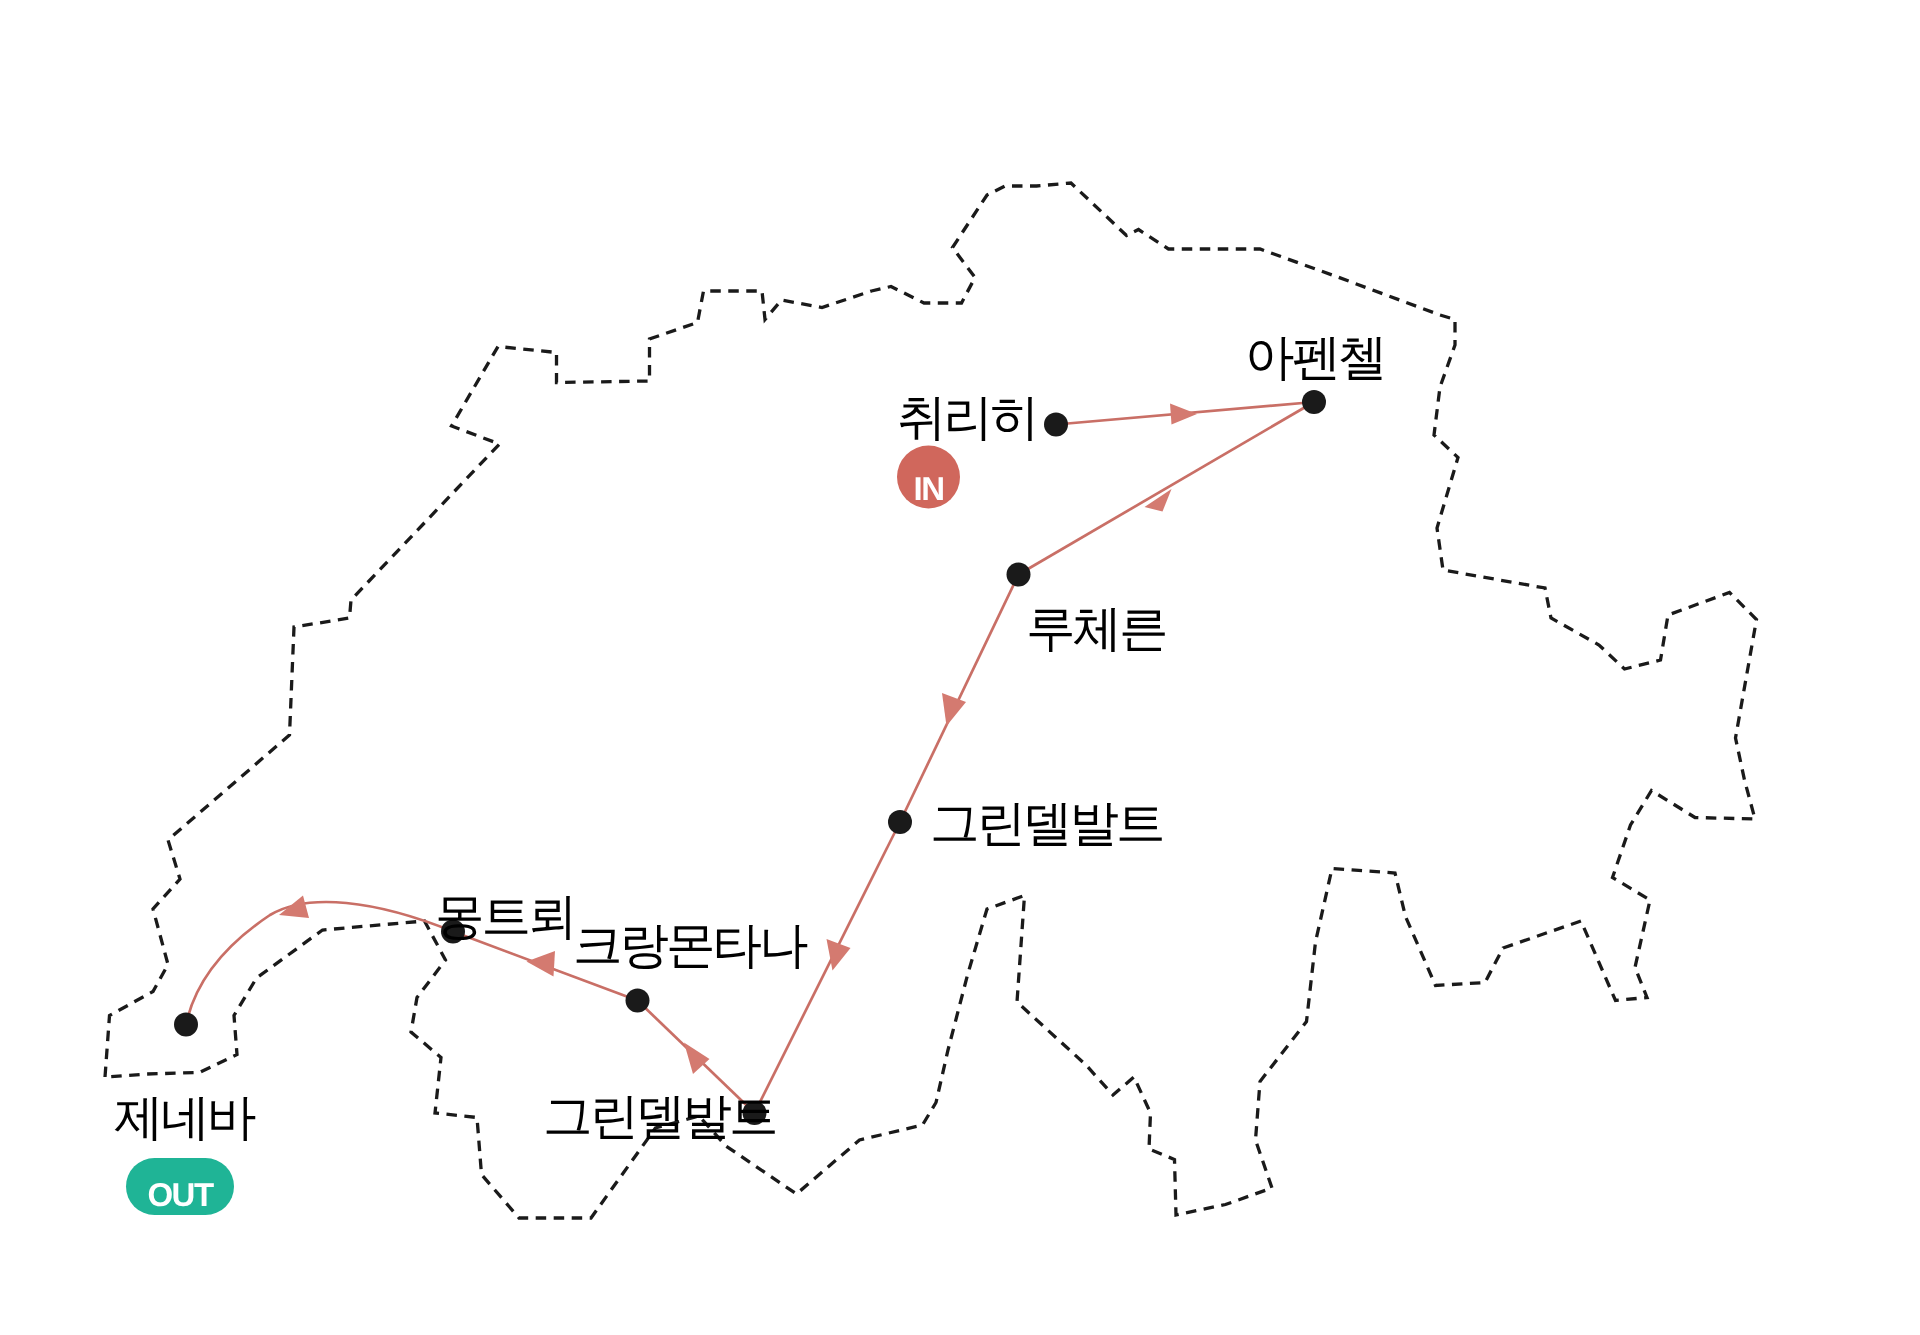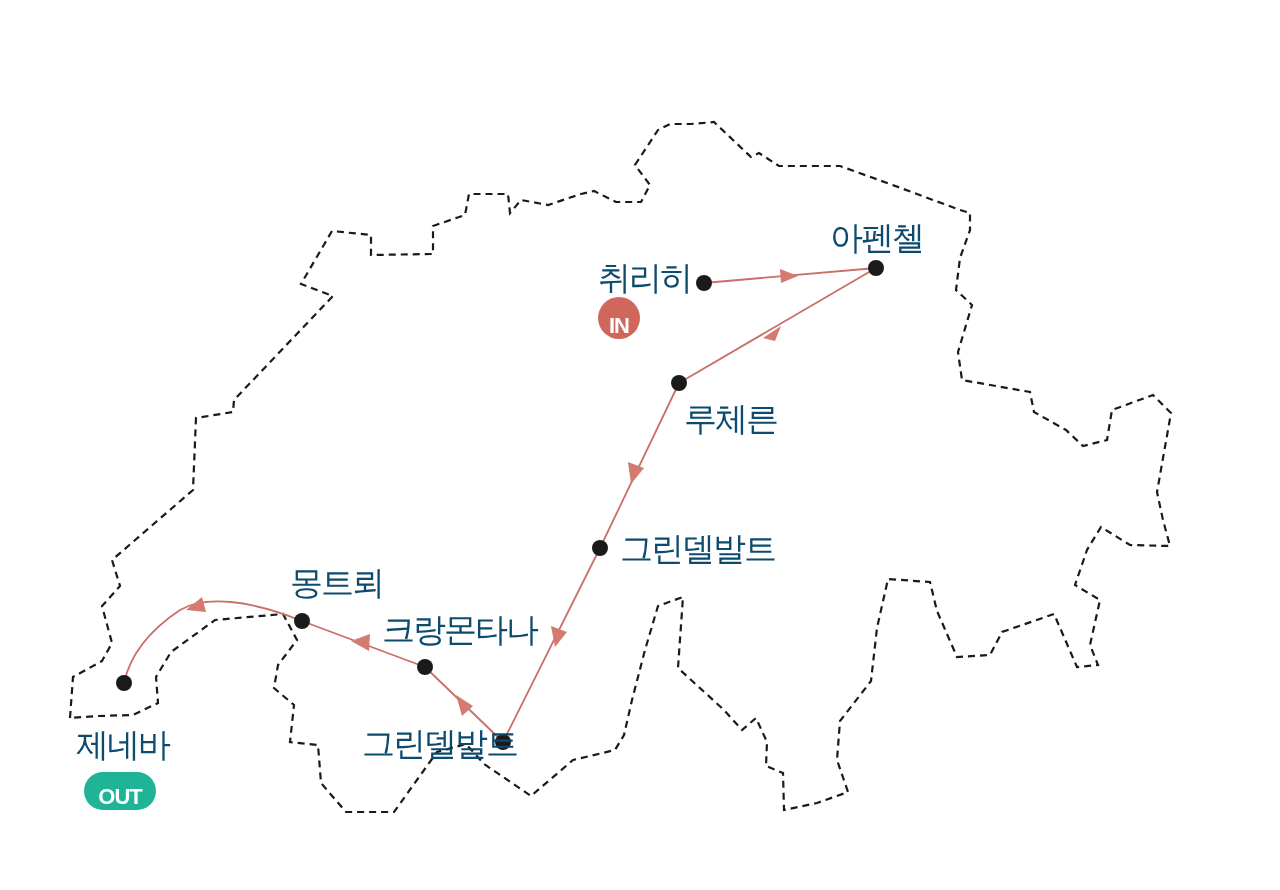--- a/index.html
+++ b/index.html
@@ -3,21 +3,21 @@
 <meta charset="utf-8">
 <style>
   html, body { margin: 0; padding: 0; background: #ffffff; }
   body { width: 1280px; height: 890px; position: relative; overflow: hidden;
          font-family: "DejaVu Sans", "Liberation Sans", sans-serif; }
   #map { position: absolute; left: 0; top: 0; width: 1280px; height: 890px; }
   .border { fill: none; stroke: #1a1a1a; stroke-width: 2.2; stroke-dasharray: 7 5; stroke-linejoin: miter; }
   .route { fill: none; stroke: #c96f66; stroke-width: 1.8; }
   .arrow { fill: #d47a70; }
   .stop { fill: #1a1a1a; }
-  .label { position: absolute; font-size: 33px; color: #0c4a6e; letter-spacing: -2px;
+  .label { position: absolute; font-size: 33px; color: #000000; letter-spacing: -2px;
            line-height: 1; white-space: nowrap; font-weight: 400; }
   .badge { position: absolute; color: #ffffff; font-family: "Liberation Sans", sans-serif;
            font-weight: 700; display: flex; align-items: flex-end; justify-content: center;
            letter-spacing: -1px; }
   .badge-in { width: 42px; height: 42px; border-radius: 50%; font-size: 22px; }
   .badge-out { width: 72px; height: 38px; border-radius: 19px; font-size: 22px; }
 </style>
 </head>
 <body>
 
@@ -58,21 +58,21 @@
     <circle class="stop" cx="124" cy="683" r="8"></circle>
   </g>
 </svg>
 
 <div class="label" style="left:598px; top:261px;">취리히</div>
 <div class="label" style="left:830px; top:221px;">아펜첼</div>
 <div class="label" style="left:684px; top:402px;text-align:right;">루체른</div>
 <div class="label" style="left:620px; top:532px;">그린델발트</div>
 <div class="label" style="left:362px; top:727px;">그린델발트</div>
 <div class="label" style="left:382px; top:613px;">크랑몬타나</div>
-<div class="label" style="left:290px; top:566px;">몽트뢰</div>
+<div class="label" style="left:290px; top:594px;">몽트뢰</div>
 <div class="label" style="left:76px; top:728px;">제네바</div>
 
 <div class="badge badge-in" style="left:598px; top:297px; background:#d0675c;">
   <span>IN</span>
 </div>
 <div class="badge badge-out" style="left:84px; top:772px; background:#1fb496;">
   <span>OUT</span>
 </div>
 
 </body></html>

